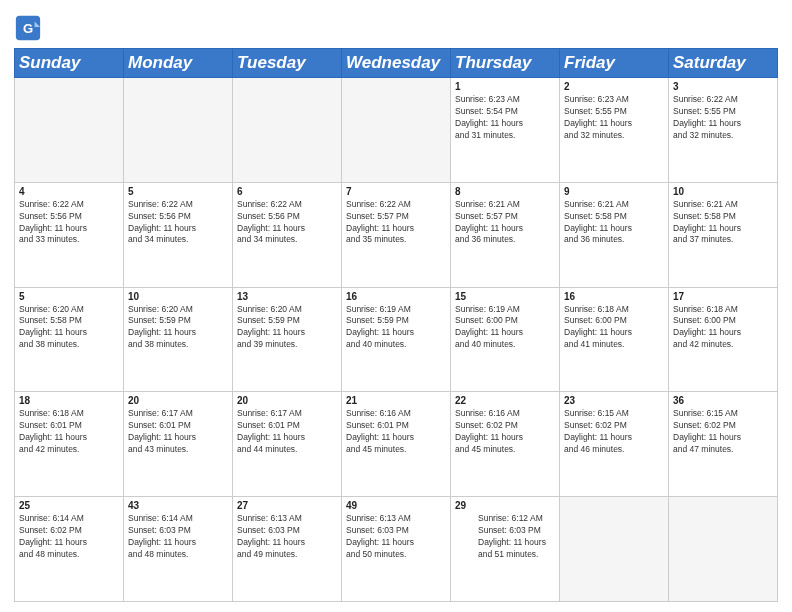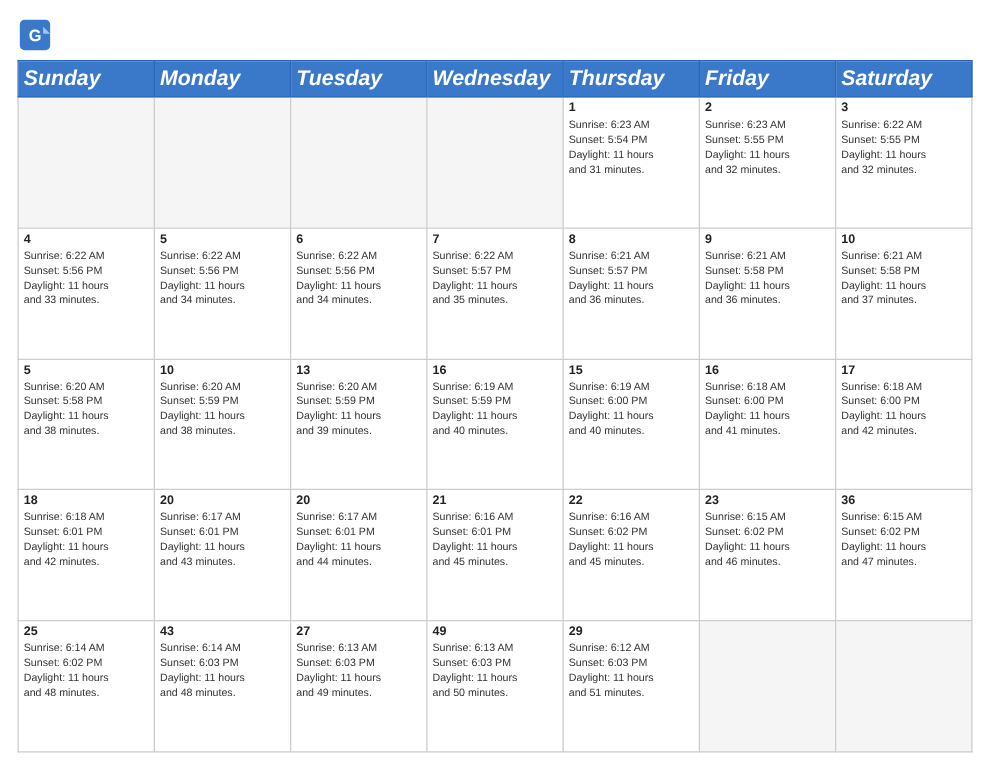--- a/index.html
+++ b/index.html
@@ -333,21 +333,21 @@
           </td>
           <td>
             <div class="day-num">49</div>
             <div class="day-info" style="white-space: pre-line;">Sunrise: 6:13 AM
 Sunset: 6:03 PM
 Daylight: 11 hours
 and 50 minutes.</div>
           </td>
           <td>
             <div class="day-num">29</div>
-            <div class="day-info" style="white-space: pre-line;">Sunrise: 6:12 AM
+            <div class="day-info" style="white-space: pre-line; margin-left: 23px;">Sunrise: 6:12 AM
 Sunset: 6:03 PM
 Daylight: 11 hours
 and 51 minutes.</div>
           </td>
           <td class="empty"></td>
           <td class="empty"></td>
         </tr>
       </tbody>
   </table>
 </div>

